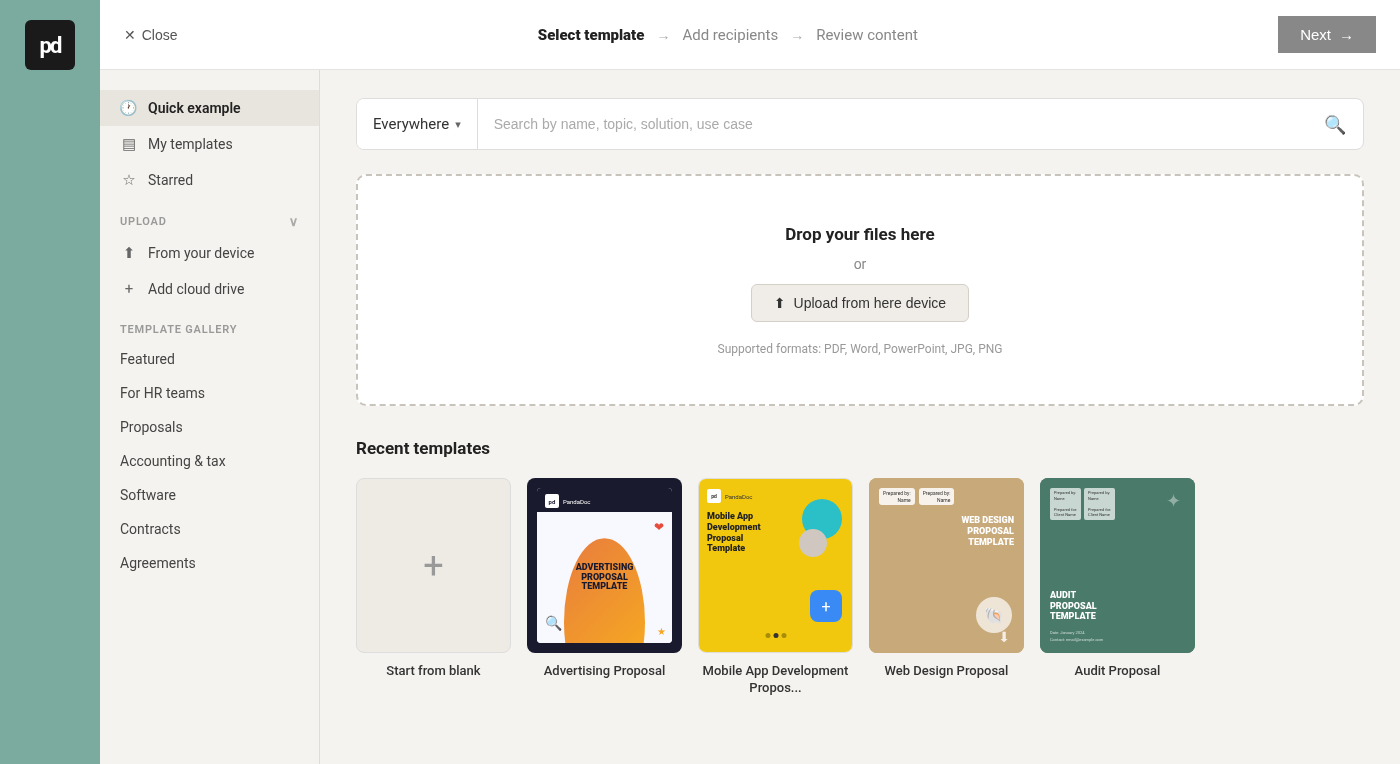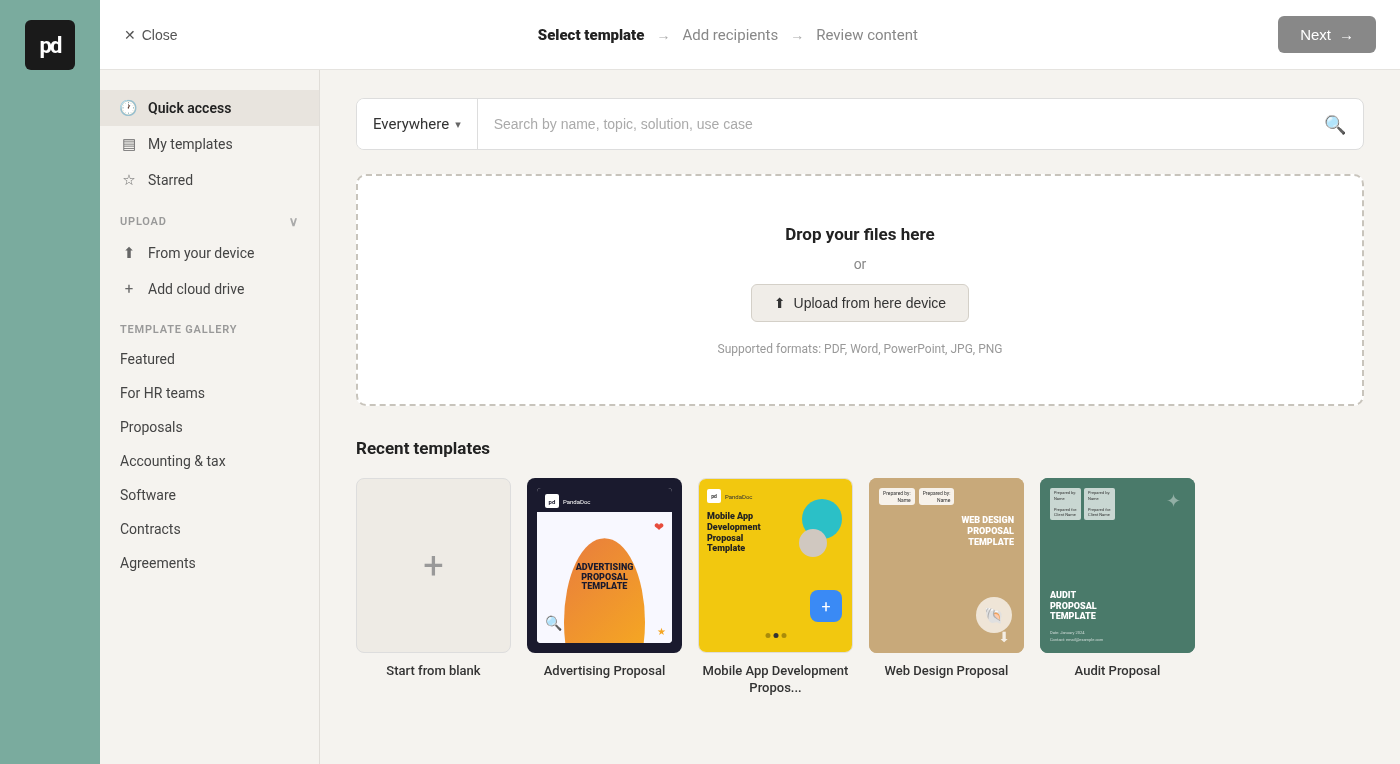--- a/index.html
+++ b/index.html
@@ -79,21 +79,21 @@
       color: #222;
     }
     .step-arrow {
       color: #aaa;
       font-size: 14px;
     }
     .next-btn {
       background: #888;
       color: white;
       border: none;
-      border-radius: 6px;
+      border-radius: 0;
       padding: 10px 22px;
       font-size: 15px;
       cursor: pointer;
       display: flex; align-items: center; gap: 8px;
       font-weight: 500;
     }
 
     
     .modal-body {
       flex: 1;
@@ -572,21 +572,21 @@
       <span>Next</span>
       <span>→</span>
     </button>
   </div>
 
   <div class="modal-body">
 
     <div class="sidebar">
       <div class="sidebar-item active">
         <span class="sidebar-icon">🕐</span>
-        <span>Quick access</span>
+        <span>Quick example</span>
       </div>
       <div class="sidebar-item">
         <span class="sidebar-icon">▤</span>
         <span>My templates</span>
       </div>
       <div class="sidebar-item">
         <span class="sidebar-icon">☆</span>
         <span>Starred</span>
       </div>
 

